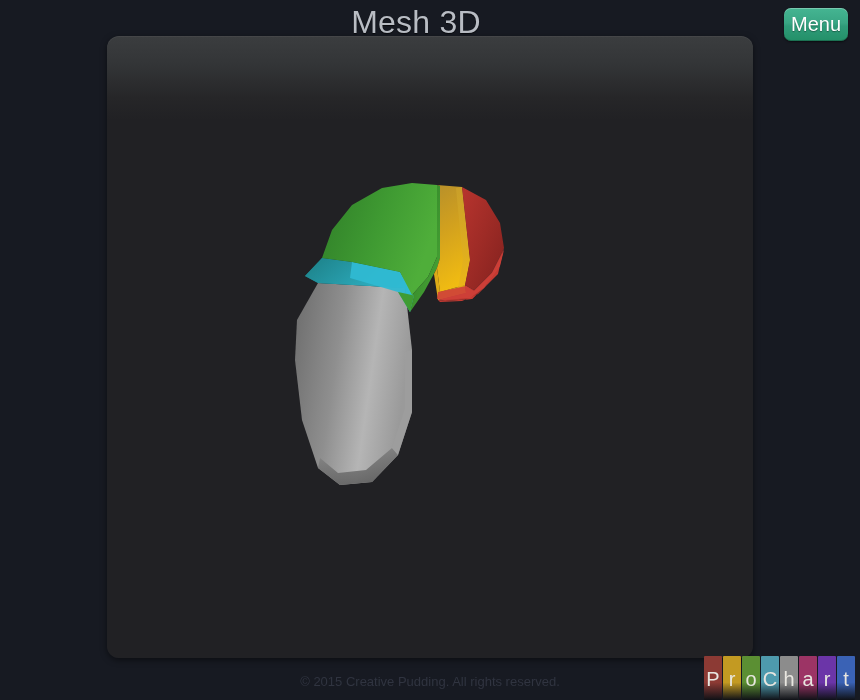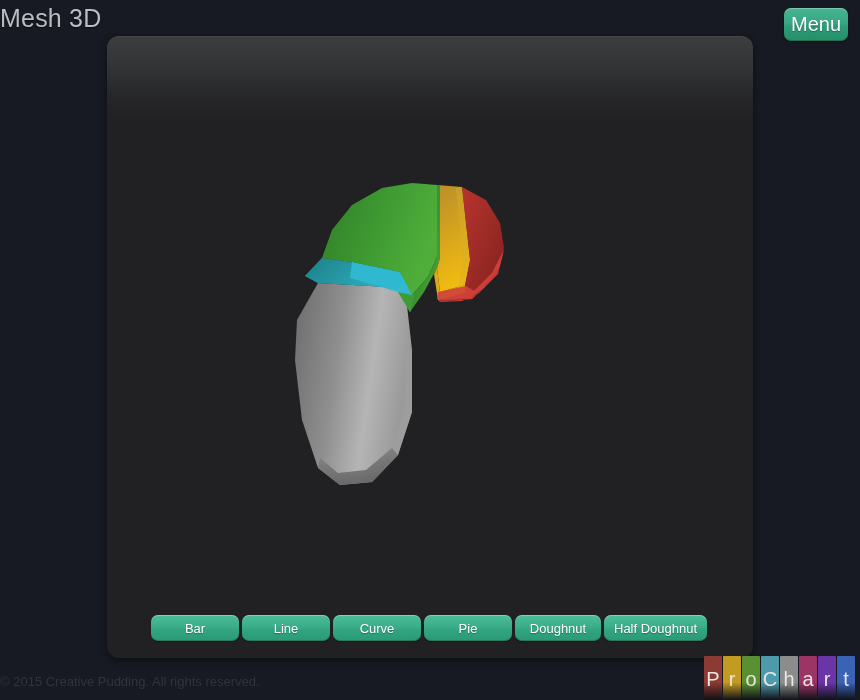--- a/index.html
+++ b/index.html
@@ -19,22 +19,22 @@
   #app-header {
     position: absolute;
     left: 0; top: 0;
     width: 860px;
     height: 40px;
   }
   #page-title {
     position: absolute;
     left: 0; top: 4px;
     width: 832px;
-    text-align: left;
-    font-size: 25px;
+    text-align: center;
+    font-size: 32px;
     color: #b9bdc4;
     letter-spacing: 0.2px;
     text-shadow: 0 1px 1px rgba(0,0,0,.6);
   }
   #menu-button {
     position: absolute;
     right: 12px;
     top: 8px;
     width: 64px;
     height: 33px;
@@ -105,21 +105,21 @@
   .chart-type-button.w-wide { min-width: 88px; }
   .chart-type-button.w-med  { min-width: 86px; }
   .chart-type-button.w-fit  { min-width: 0; }
 
   
   #footer-copyright {
     position: absolute;
     left: 0;
     top: 674px;
     width: 860px;
-    text-align: left;
+    text-align: center;
     font-size: 13px;
     color: #303440;
   }
 
   
   #prochart-logo {
     position: absolute;
     right: 5px;
     bottom: 0px;
     height: 48px;
@@ -293,28 +293,20 @@
           <path d="M 438 300 L 445 301 L 472 299 L 486 285 L 500 262 L 504 248
                    L 498 274 L 478 294 L 462 301 L 440 302 Z" fill="#c33a32"></path>
           <path d="M 438 292 L 466 286 L 474 291 L 492 273 L 504 250
                    L 500 266 L 484 288 L 470 298 L 444 300 L 437 299 Z" fill="#cf4038" opacity="0.9"></path>
         </g>
 
       </g>
     </svg>
   </div>
 
-  <div id="chart-type-toolbar">
-    <button class="chart-type-button w-wide">Bar</button>
-    <button class="chart-type-button w-wide">Line</button>
-    <button class="chart-type-button w-wide">Curve</button>
-    <button class="chart-type-button w-wide">Pie</button>
-    <button class="chart-type-button w-med">Doughnut</button>
-    <button class="chart-type-button w-fit">Half Doughnut</button>
-  </div>
 </div>
 
 <div id="footer-copyright">© 2015 Creative Pudding. All rights reserved.</div>
 
 <div id="prochart-logo">
   <div class="logo-letter" style="background: linear-gradient(rgb(140, 58, 52) 0%, rgb(140, 58, 52) 60%, rgba(0, 0, 0, 0.35) 100%);">
       <span>P</span>
     </div>
   <div class="logo-letter" style="background: linear-gradient(rgb(195, 154, 34) 0%, rgb(195, 154, 34) 60%, rgba(0, 0, 0, 0.35) 100%);">
       <span>r</span>

